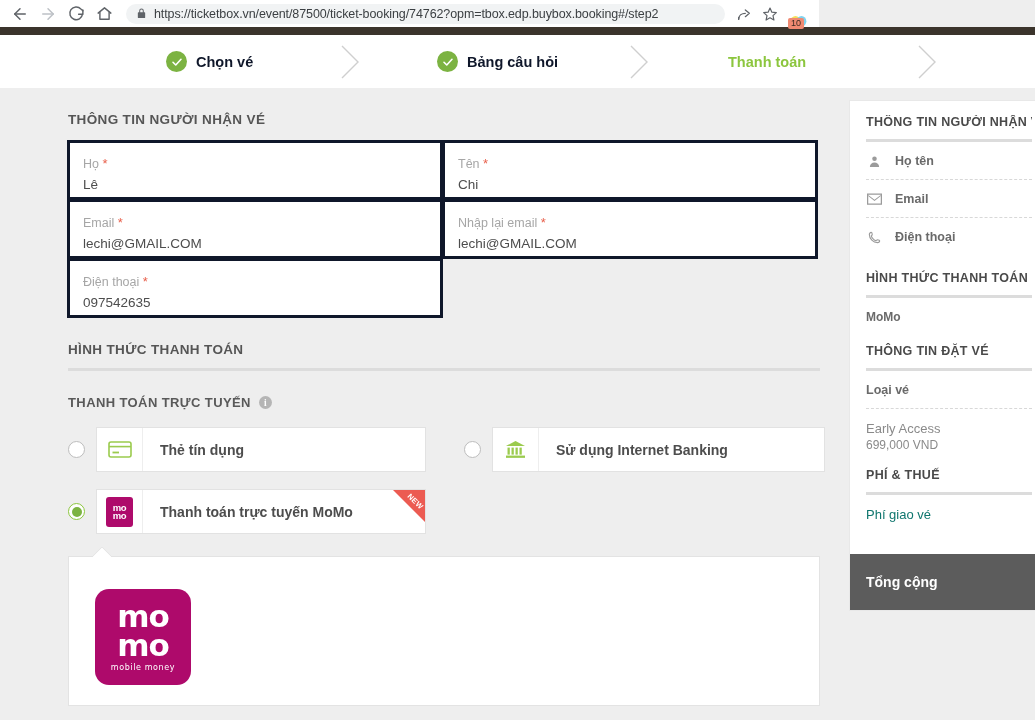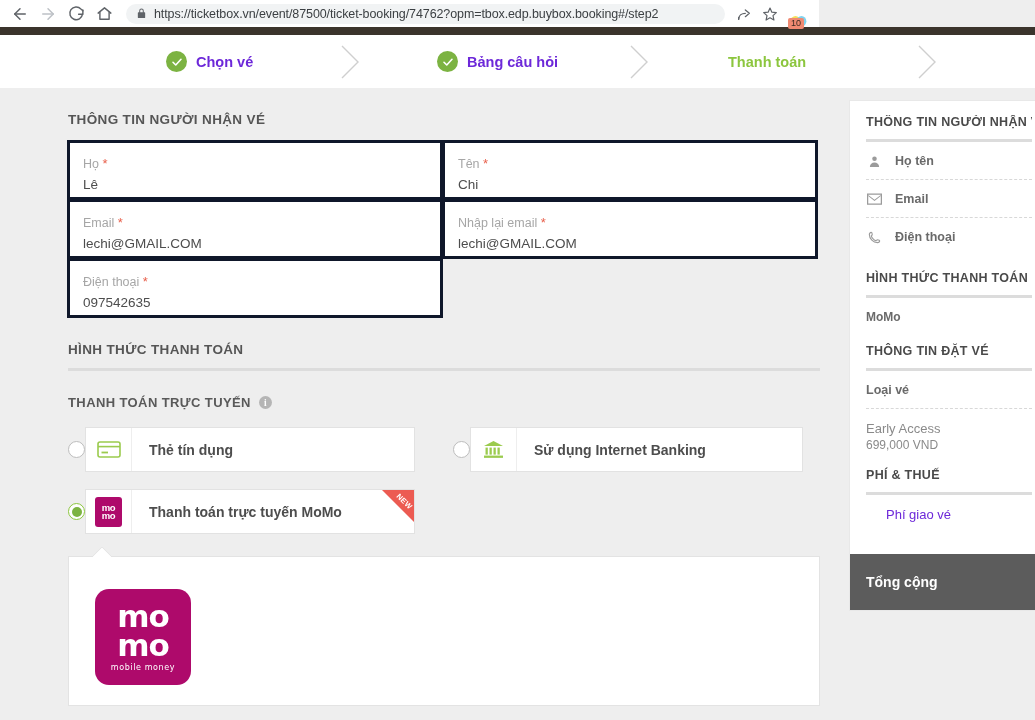--- a/index.html
+++ b/index.html
@@ -71,21 +71,21 @@
   }
   .step-check {
     width: 21px; height: 21px; border-radius: 50%;
     background: #7cb342;
     display: flex; align-items: center; justify-content: center;
     flex: 0 0 auto;
   }
   .step-check svg { display:block; }
   .step-label {
     font-size: 14.5px; font-weight: bold;
-    color: #6d28d9; white-space: nowrap;
+    color: #0f172a; white-space: nowrap;
   }
   .step-label.active { color: #8cc63e; }
   .chev {
     color: #cfcfcf; flex: 0 0 auto;
     display: flex; align-items: center;
   }
   .s1 { position:absolute; left:166px; }
   .c1 { position:absolute; left:338px; }
   .s2 { position:absolute; left:437px; }
   .c2 { position:absolute; left:627px; }
@@ -154,21 +154,21 @@
     display: flex; align-items: center; justify-content: center;
     font-family: "Liberation Serif", serif;
   }
 
   
   .pay-row {
     display: flex; margin-top: 17px;
     gap: 38px;
   }
   .pay-opt {
-    display: flex; align-items: center; 
+    display: flex; align-items: center; gap: 11px;
     position: relative;
   }
   .radio {
     width: 17px; height: 17px; border-radius: 50%;
     border: 1px solid #bdbdbd; background: #fff;
     flex: 0 0 auto;
     display: flex; align-items: center; justify-content: center;
   }
   .radio.checked { border-color: #8cc63e; }
   .radio.checked::after {
@@ -310,21 +310,21 @@
     padding: 12px 0 11px 0;
     border-bottom: 1px dashed #d8d8d8;
   }
   .ticket-name {
     font-size: 13px; color: #8a8a8a; padding-top: 12px;
   }
   .ticket-price {
     font-size: 12px; color: #8a8a8a; padding-top: 2px;
   }
   .fee-label {
-    font-size: 13px; color: #6d28d9; padding: 12px 0 22px 0; margin-left: 20px;
+    font-size: 13px; color: #0f766e; padding: 12px 0 22px 0;
   }
   .total-bar {
     background: #5c5c5c;
     padding: 19px 16px;
   }
   .total-label {
     font-size: 14px; font-weight: bold; color: #ffffff;
   }
 </style>
 </head>

